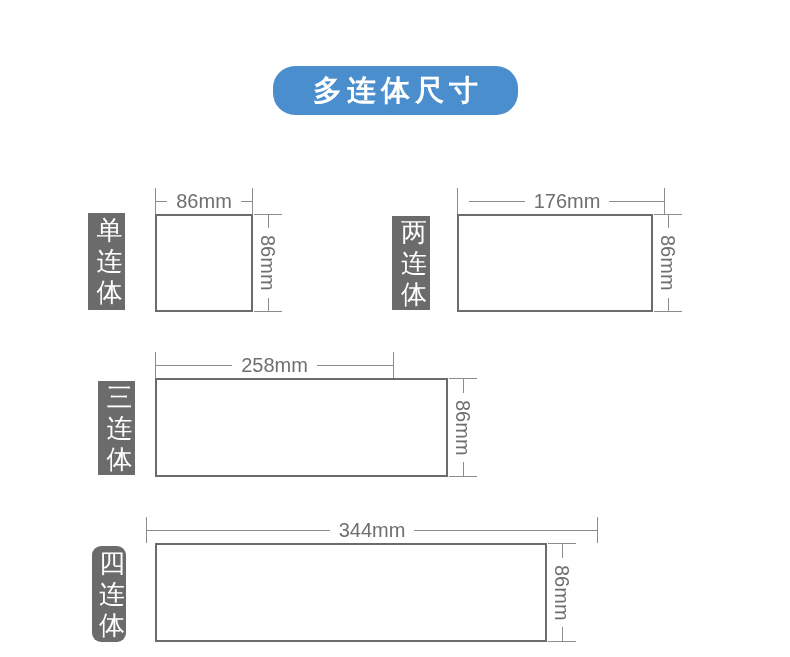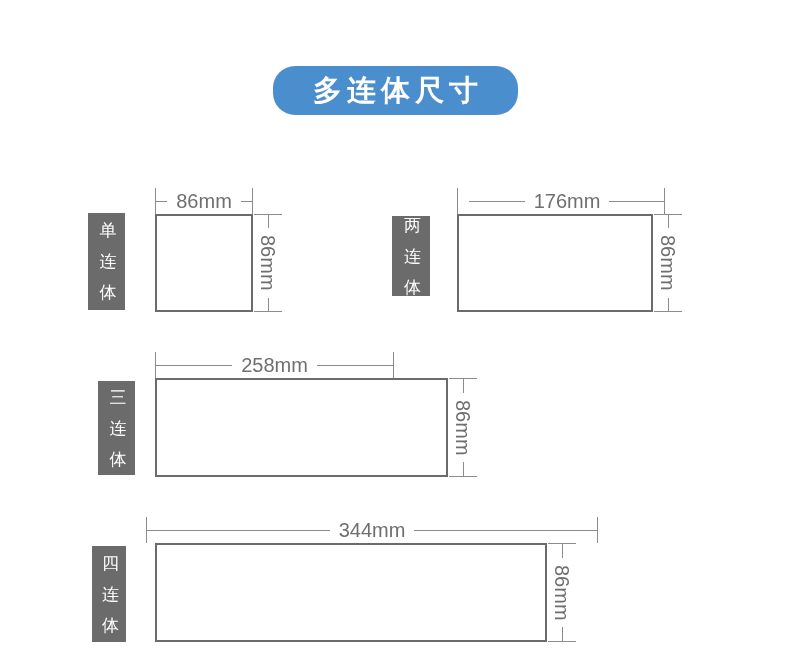--- a/index.html
+++ b/index.html
@@ -17,21 +17,21 @@
     box-sizing:border-box;
     border-radius:22px;
   }
 
   
   .label-tab {
     position:absolute; background:#6b6b6b; color:#ffffff;
     display:flex; align-items:center; justify-content:center;
   }
   .label-txt {
-    width:20px; font-size:17px; line-height:31px; text-align:right;
+    width:20px; font-size:26px; line-height:31px; text-align:right;
     word-break:break-all;
   }
 
   
   .body-rect {
     position:absolute; background:#ffffff;
     border:2px solid #6b6b6b; box-sizing:border-box;
   }
 
   
@@ -57,33 +57,33 @@
   .tick-h { position:absolute; left:0; width:28px; height:1px; background:#8c8c8c; }
   .tick-h.tt { top:0; } .tick-h.tb { bottom:0; }
 
   
   .r1-label { left:88px;  top:213px; width:37px; height:97px; }
   .r1-rect  { left:155px; top:214px; width:98px; height:98px; }
   .r1-dimh  { left:155px; top:188px; width:98px; }
   .r1-dimv  { left:254px; top:214px; height:98px; }
 
   
-  .r2-label { left:392px; top:216px; width:38px; height:80px; }
+  .r2-label { left:392px; top:216px; width:38px; height:94px; }
   .r2-rect  { left:457px; top:214px; width:196px; height:98px; }
   .r2-dimh  { left:457px; top:188px; width:196px;padding-left:12px; }
   .r2-dimv  { left:654px; top:214px; height:98px; }
 
   
   .r3-label { left:98px;  top:381px; width:37px; height:94px; }
   .r3-rect  { left:155px; top:378px; width:293px; height:99px; }
   .r3-dimh  { left:155px; top:352px; width:239px; }
   .r3-dimv  { left:449px; top:378px; height:99px; }
 
   
-  .r4-label { left:92px;  top:546px; width:34px; height:96px; }
+  .r4-label { left:92px;  top:546px; width:34px; height:96px;border-radius:9px; }
   .r4-rect  { left:155px; top:543px; width:392px; height:99px; }
   .r4-dimh  { left:146px; top:517px; width:452px; }
   .r4-dimv  { left:548px; top:543px; height:99px; }
 </style>
 </head>
 <body>
 
 <div class="canvas">
 
   <div class="banner">

